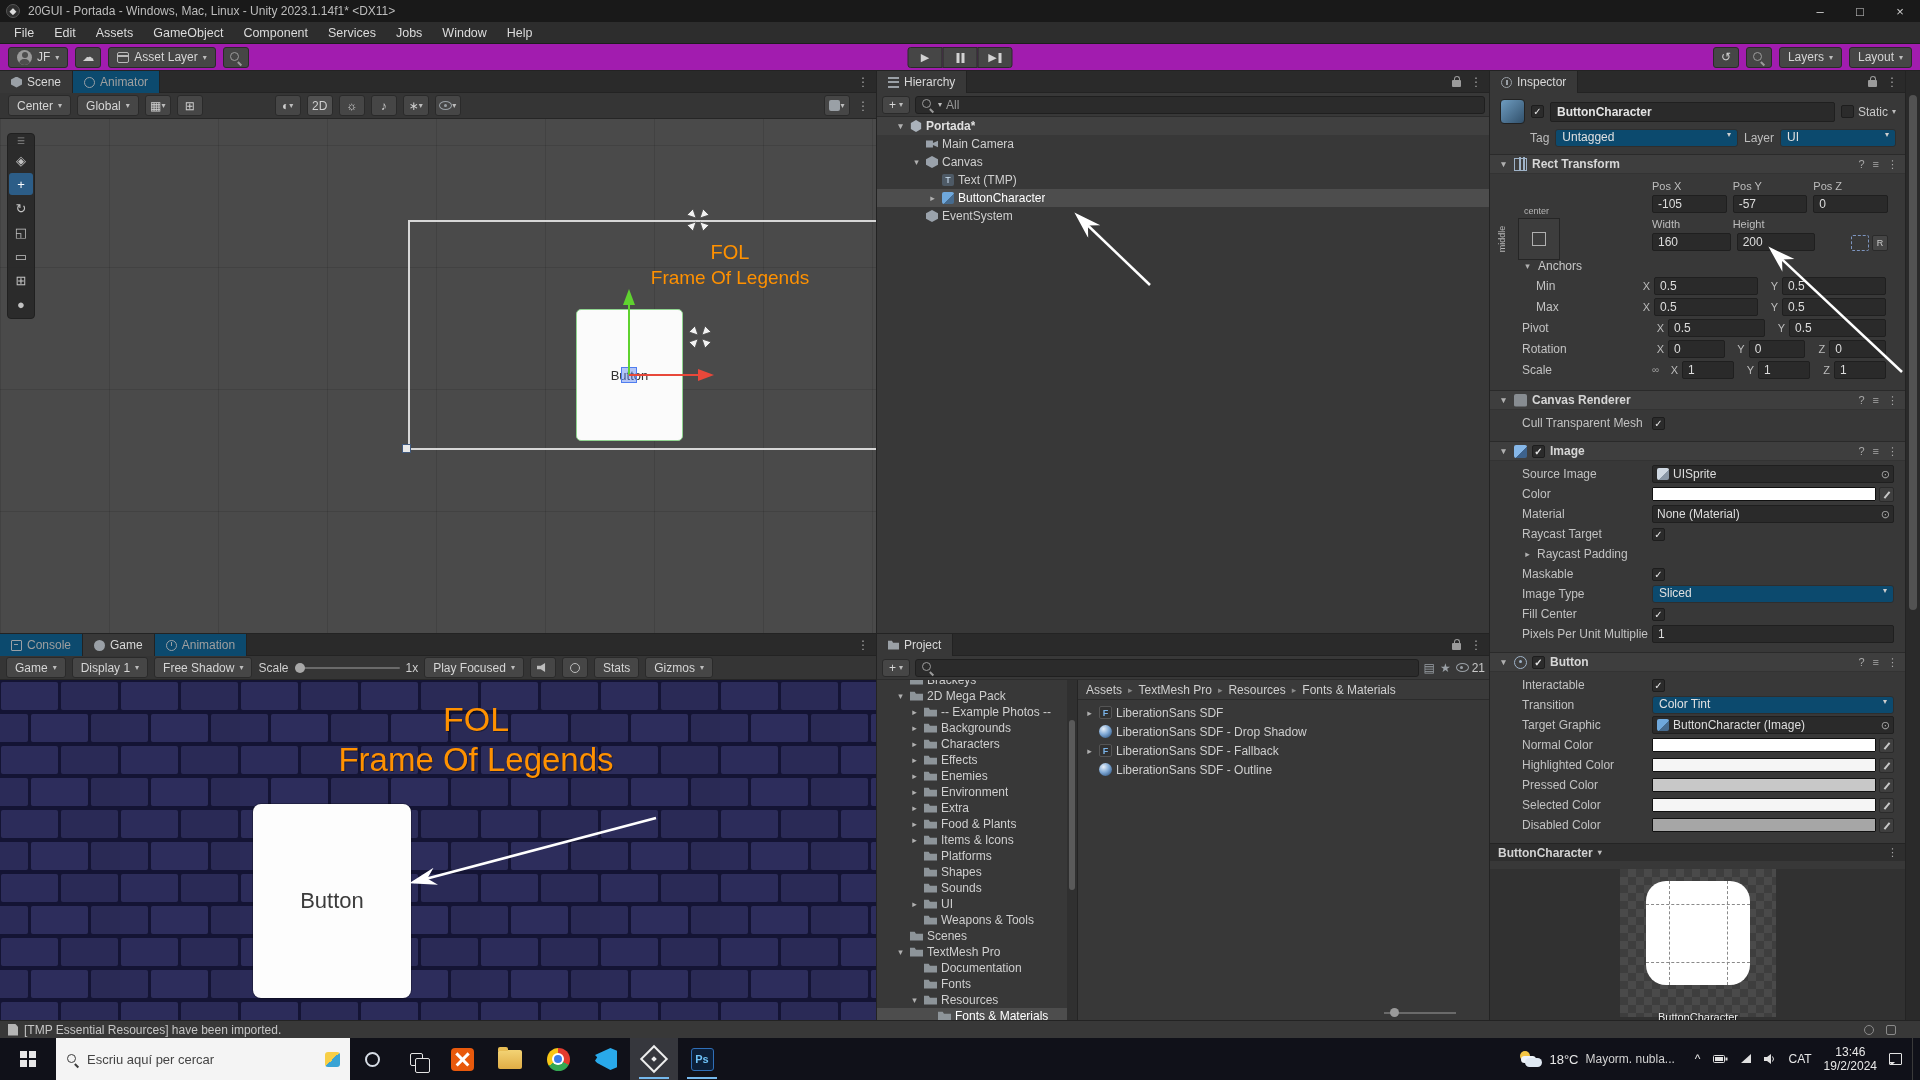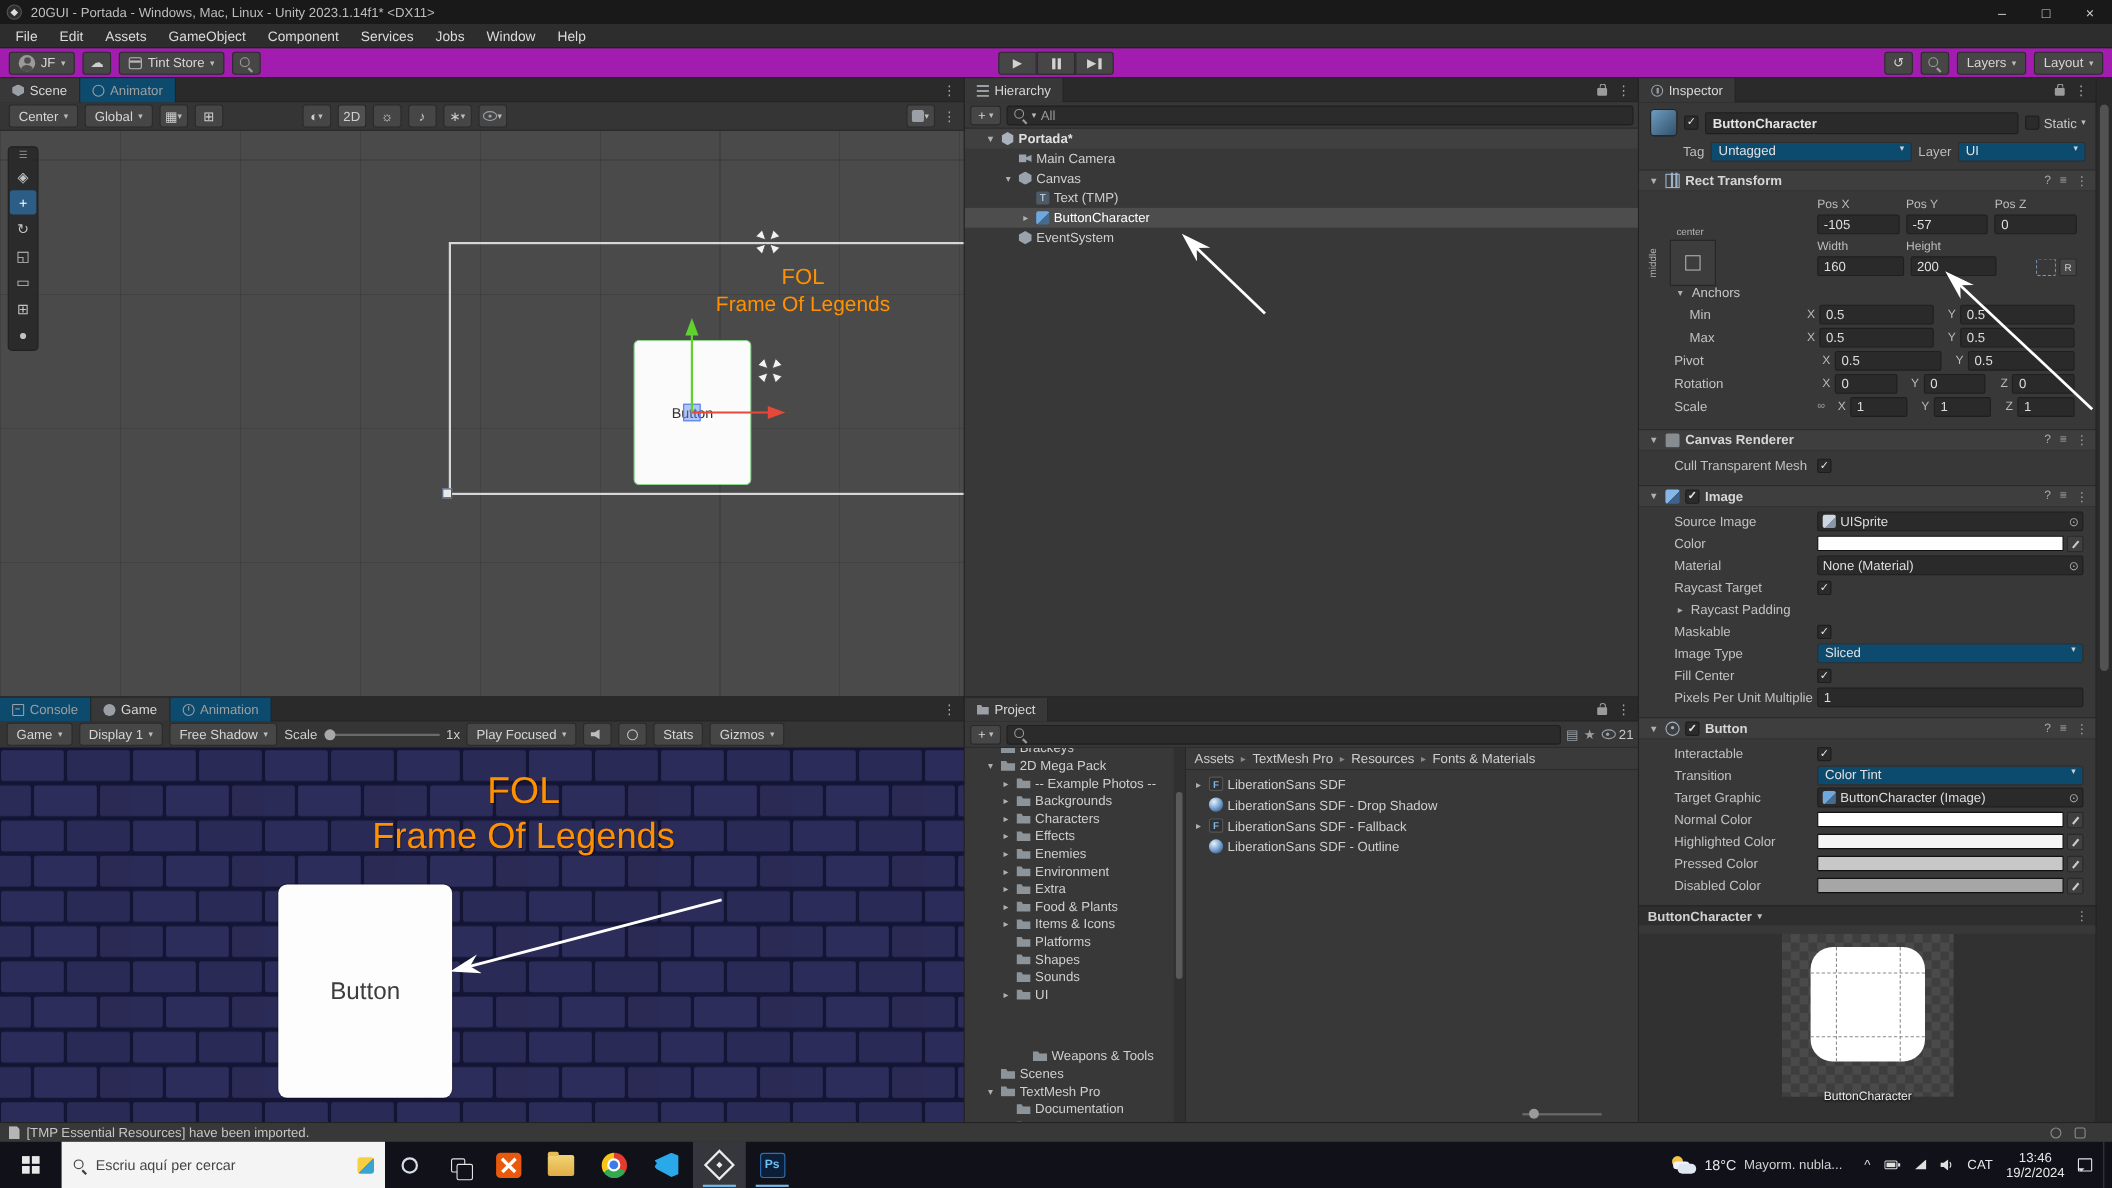--- a/index.html
+++ b/index.html
@@ -270,21 +270,21 @@
 
 <div id="maintoolbar" style="gap:7px">
   <span class="tbtn">
     <span class="avatar"></span>
     <span>JF</span>
     <span class="caret">▾</span>
   </span>
   <span class="icobtn">☁</span>
   <span class="tbtn">
     <span class="boxico"></span>
-    <span>Tint Store</span>
+    <span>Asset Layer</span>
     <span class="caret">▾</span>
   </span>
   <span class="icobtn">
       <span class="mag"></span>
     </span>
 
   <span class="playgrp">
     <span class="pbtn">▶</span>
     <span class="pbtn">
         <i class="pbar"></i>
@@ -636,21 +636,21 @@
           <div class="tree-row" style="padding-left: 32px;">
             <span class="fold"></span>
             <span class="folder-ico"></span>
             <span class="lbl">Sounds</span>
           </div>
           <div class="tree-row" style="padding-left: 32px;">
             <span class="fold">▸</span>
             <span class="folder-ico"></span>
             <span class="lbl">UI</span>
           </div>
-          <div class="tree-row" style="padding-left: 47px; margin-top: 40px;">
+          <div class="tree-row" style="padding-left: 32px;">
             <span class="fold"></span>
             <span class="folder-ico"></span>
             <span class="lbl">Weapons &amp; Tools</span>
           </div>
           <div class="tree-row" style="padding-left: 18px;">
             <span class="fold"></span>
             <span class="folder-ico"></span>
             <span class="lbl">Scenes</span>
           </div>
           <div class="tree-row" style="padding-left: 18px;">
@@ -1053,20 +1053,31 @@
             </div>
           </div>
         </div>
         <div class="prop-row">
           <span class="plabel">
             <span>Pressed Color</span>
           </span>
           <div class="pval">
             <div class="colorfield">
               <div class="colorbar" style="background: rgb(200, 200, 200);"></div>
+              <span class="dropper"></span>
+            </div>
+          </div>
+        </div>
+        <div class="prop-row">
+          <span class="plabel">
+            <span>Selected Color</span>
+          </span>
+          <div class="pval">
+            <div class="colorfield">
+              <div class="colorbar" style="background: rgb(245, 245, 245);"></div>
               <span class="dropper"></span>
             </div>
           </div>
         </div>
         <div class="prop-row">
           <span class="plabel">
             <span>Disabled Color</span>
           </span>
           <div class="pval">
             <div class="colorfield">

